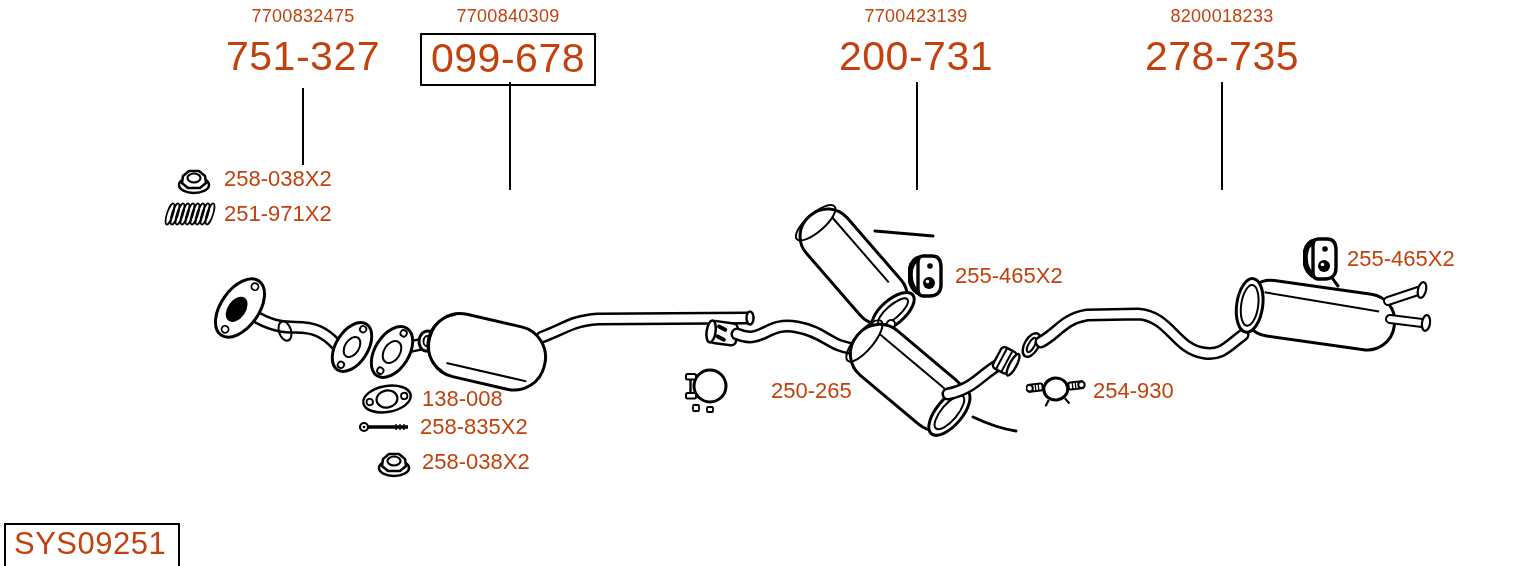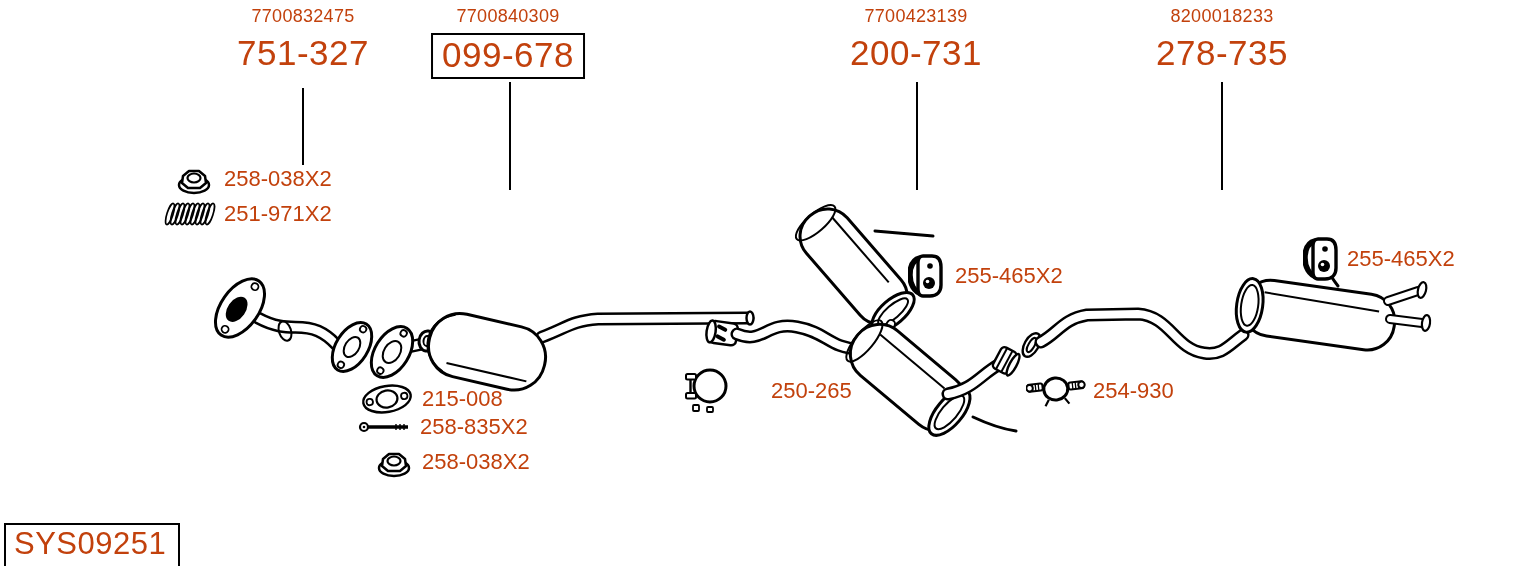--- a/index.html
+++ b/index.html
@@ -17,21 +17,21 @@
   .pipe-o{fill:none;stroke:#000;stroke-width:13;stroke-linecap:round;stroke-linejoin:round;}
   .pipe-i{fill:none;stroke:#fff;stroke-width:8;stroke-linecap:round;stroke-linejoin:round;}
   .pipe-o-sm{fill:none;stroke:#000;stroke-width:10;stroke-linecap:round;stroke-linejoin:round;}
   .pipe-i-sm{fill:none;stroke:#fff;stroke-width:6;stroke-linecap:round;stroke-linejoin:round;}
   .rod{fill:none;stroke:#000;stroke-width:3;stroke-linecap:round;}
   .leader{stroke:#000;stroke-width:2;}
 
   
   .col{position:absolute;text-align:center;transform:translateX(-50%);}
   .oem{font-size:18px;letter-spacing:0.3px;white-space:nowrap;}
-  .part-big{font-size:35px;letter-spacing:0.5px;white-space:nowrap;margin-top:6px;}
+  .part-big{font-size:41px;letter-spacing:0.5px;white-space:nowrap;margin-top:6px;}
   .part-big.boxed{border:2px solid #000;padding:0 9px 2px 9px;}
 
   
   .prow{position:absolute;display:flex;align-items:center;}
   .picon{display:inline-flex;align-items:center;justify-content:center;}
   .plabel{font-size:22px;white-space:nowrap;}
 
   
   .syscode{position:absolute;left:4px;top:523px;border:2.5px solid #000;
     font-size:31px;padding:1px 12px 13px 8px;letter-spacing:0.5px;}
@@ -212,21 +212,21 @@
     <span class="picon">
       <svg width="54" height="34" viewBox="0 0 54 34">
         <g transform="rotate(-10 27 17)">
           <ellipse cx="27" cy="17" rx="24" ry="13" fill="#fff" stroke="#000" stroke-width="2.4"></ellipse>
           <ellipse cx="27" cy="17" rx="10.5" ry="8.5" fill="#fff" stroke="#000" stroke-width="2.2"></ellipse>
           <circle cx="9.5" cy="17" r="3.2" fill="#fff" stroke="#000" stroke-width="1.8"></circle>
           <circle cx="44.5" cy="17" r="3.2" fill="#fff" stroke="#000" stroke-width="1.8"></circle>
         </g>
       </svg>
     </span>
-    <span class="plabel" style="margin-left:8px;">215-008</span>
+    <span class="plabel" style="margin-left:8px;">138-008</span>
   </div>
 
   <div class="prow" style="left:358px;top:414px;">
     <span class="picon">
       <svg width="56" height="16" viewBox="0 0 56 16">
         <circle cx="6" cy="8" r="4" fill="#fff" stroke="#000" stroke-width="2.2"></circle>
         <circle cx="6" cy="8" r="1.3" fill="#000"></circle>
         <line x1="10" y1="8" x2="50" y2="8" stroke="#000" stroke-width="3.4"></line>
         <line x1="38" y1="5" x2="38" y2="11" stroke="#000" stroke-width="1.4"></line>
         <line x1="42" y1="5" x2="42" y2="11" stroke="#000" stroke-width="1.4"></line>

